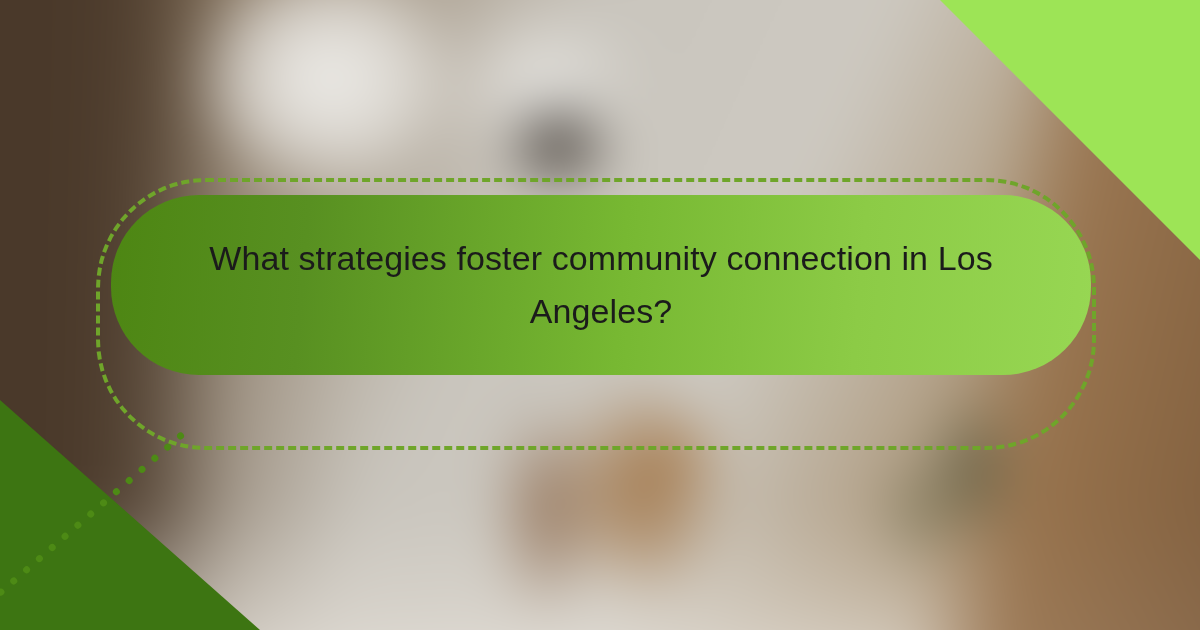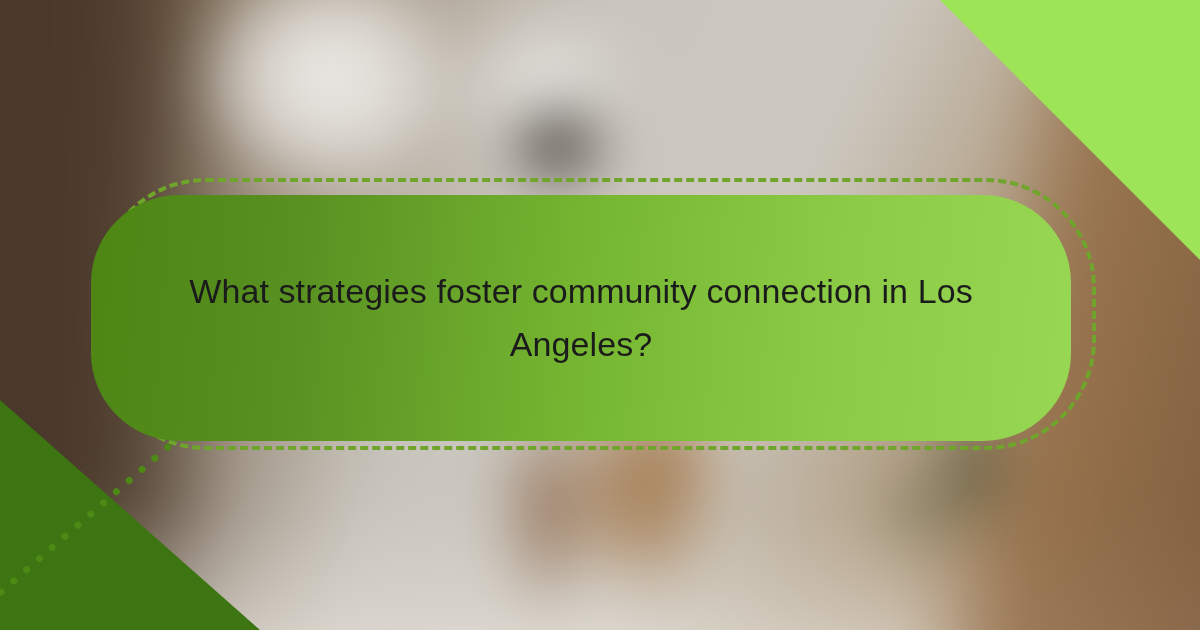--- a/index.html
+++ b/index.html
@@ -90,22 +90,22 @@
     left:96px; top:178px;
     width:1000px; height:272px;
     border:4px dashed #6fa52a;
     border-radius:110px;
     pointer-events:none;
   }
 
   
   .pill {
     position:absolute;
-    left:91px; top:195px;
-    width:980px; height:246px;
+    left:111px; top:195px;
+    width:980px; height:180px;
     border-radius:88px;
     background:linear-gradient(95deg, #4d8613 0%, #589021 20%, #77b832 52%, #8ccb46 76%, #97d753 100%);
     display:flex;
     align-items:center;
     justify-content:center;
     padding:0 38px;
   }
 
   .question {
     font-family:"Liberation Sans", sans-serif;

